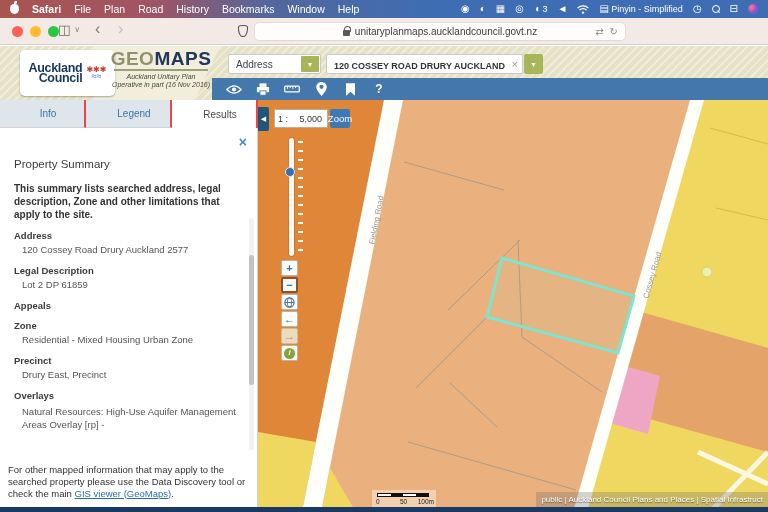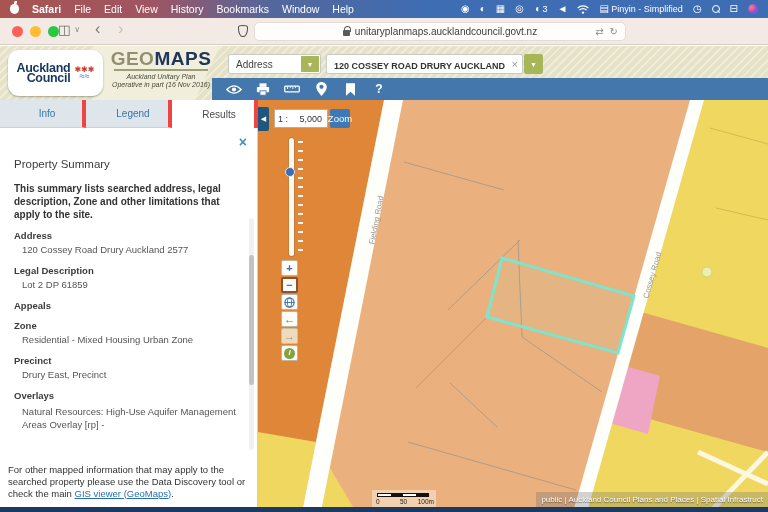--- a/index.html
+++ b/index.html
@@ -42,21 +42,21 @@
   .url-right{position:absolute;right:7px;top:0;height:100%;display:flex;align-items:center;gap:6px;color:#8d8d89;font-size:10px;}
 
   
   .geoheader{position:absolute;top:46px;left:0;right:0;height:54px;background:#e9e6cb;
     background-image:repeating-linear-gradient(135deg,rgba(255,255,255,.28) 0 2px,rgba(0,0,0,0.02) 2px 6px);}
   .bluebar{position:absolute;left:212px;right:0;top:32px;height:22px;background:#4478ad;display:flex;align-items:center;
     gap:13px;padding-left:14px;}
   .bb-icon{width:16px;height:15px;display:flex;align-items:center;justify-content:center;color:#fff;font-weight:bold;font-size:12px;}
   .wedge{position:absolute;left:94px;top:0;width:126px;height:54px;background:#f1eedb;
     clip-path:polygon(0 0,100% 0,80% 100%,0 100%);}
-  .logo-box{position:absolute;left:8px;top:4px;width:95px;height:46px;background:#fff;border-radius:11px;
+  .logo-box{position:absolute;left:20px;top:4px;width:95px;height:46px;background:#fff;border-radius:5px;
     box-shadow:0 1px 2px rgba(0,0,0,.3);display:flex;align-items:center;justify-content:center;gap:4px;z-index:3;}
   .council{font-size:12.5px;font-weight:bold;color:#17365d;line-height:10px;text-align:right;letter-spacing:-0.3px;}
   .tree{display:flex;flex-direction:column;align-items:center;line-height:6px;}
   .tree .dots{color:#cf3a2f;font-size:8px;letter-spacing:0;}
   .tree .waves{color:#2f6db3;font-size:9px;}
   .brand{position:absolute;left:110px;top:3px;width:102px;z-index:3;text-align:center;}
   .brand-main{font-size:19px;font-weight:bold;letter-spacing:.5px;line-height:19px;}
   .brand-main .geo{color:#8f9070;}.brand-main .maps{color:#20365c;}
   .brand-rule{height:2px;background:#9aa07a;margin:1px 4px 2px;}
   .brand-sub{font-style:italic;font-size:7px;color:#4a4a3a;line-height:8px;}
@@ -68,21 +68,21 @@
     border-radius:2px;z-index:3;}
   .search-field input{width:100%;height:100%;border:none;outline:none;background:transparent;
     font-family:inherit;font-size:9px;font-weight:bold;color:#333;padding:0 16px 0 7px;}
   .clear-x{position:absolute;right:4px;top:3px;color:#9b9b9b;font-size:11px;line-height:13px;}
   .search-go{position:absolute;left:524px;top:8px;width:19px;height:20px;background:#a9b559;border-radius:2px;
     color:#fff;display:flex;align-items:center;justify-content:center;font-size:7px;z-index:3;}
 
   
   .tabs{position:absolute;top:100px;left:0;width:258px;height:28px;display:flex;}
   .tab{flex:1;background:#dee5eb;color:#3a74a9;font-size:10px;display:flex;align-items:center;justify-content:center;
-    border-right:4px solid #ef4444;border-bottom:1px solid #c9d3db;padding-left:12px;}
+    border-right:2px solid #ef4444;border-bottom:1px solid #c9d3db;padding-left:12px;}
   .tab.active{background:#fff;color:#4a4a4a;border-bottom:none;}
 
   
   .panel{position:absolute;top:128px;left:0;width:258px;height:384px;background:#fff;border-right:1px solid #cfcfcf;}
   .panel-scroll{position:absolute;left:0;right:0;top:0;height:322px;overflow:hidden;}
   .close-x{position:absolute;top:8px;right:10px;color:#3f8fc4;font-size:14px;font-weight:bold;line-height:12px;z-index:5;}
   .p-title{margin:30px 0 0 14px;font-size:11.5px;color:#3c3c3c;}
   .p-intro{margin:12px 14px 0;font-size:10px;font-weight:bold;color:#333;line-height:13px;}
   .sec-label{margin:9px 0 0 14px;font-size:9.5px;font-weight:bold;color:#3c3c3c;line-height:11px;}
   .sec-val{margin:3px 14px 0 22px;font-size:9.5px;color:#555;line-height:12px;}
@@ -136,22 +136,22 @@
 </style>
 </head>
 <body>
 
 <div class="screen">
 
   <div class="menubar">
     <span class="apple"></span>
     <span class="menu-item app">Safari</span>
     <span class="menu-item">File</span>
-    <span class="menu-item">Edit</span>
-    <span class="menu-item">View</span>
+    <span class="menu-item">Plan</span>
+    <span class="menu-item">Road</span>
     <span class="menu-item">History</span>
     <span class="menu-item">Bookmarks</span>
     <span class="menu-item">Window</span>
     <span class="menu-item">Help</span>
     <span class="menu-right">
       <span class="mi">◉</span>
       <span class="mi">◐</span>
       <span class="mi">▦</span>
       <span class="mi">◎</span>
       <span><span class="mi">◖</span> <span>3</span></span>

